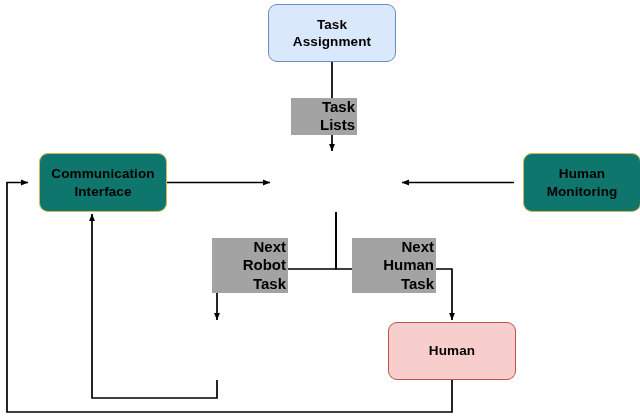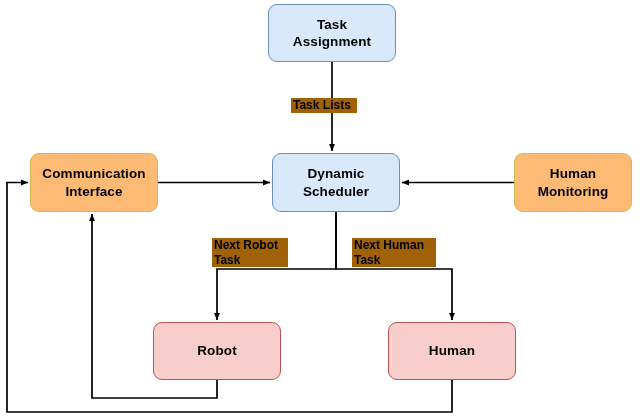--- a/index.html
+++ b/index.html
@@ -41,36 +41,37 @@
     line-height: 1.28;
     color: #000000;
     letter-spacing: 0.1px;
     white-space: pre-line;
   }
   .node-blue {
     background: #dae8fc;
     border-color: #6c8ebf;
   }
   .node-yellow {
-    background: #fdba74;
+    background: #0f766e;
     border-color: #d6b656;
+    margin-left: 9px;
   }
   .node-red {
     background: #f8cecc;
     border-color: #b85450;
   }
   .edge-label {
     position: absolute;
-    font-size: 12px;
+    font-size: 15px;
     font-weight: bold;
     color: #000000;
-    text-align: left;
+    text-align: right;
     line-height: 1.22;
     white-space: pre-line;
-    background: #a16207;
+    background: #a3a3a3;
     padding: 0 2px;
   }
 </style>
 </head>
 <body>
 
 <div id="diagram-canvas">
 
   <svg id="edge-layer" viewBox="0 0 640 420">
     <defs>
@@ -86,30 +87,27 @@
       <path d="M 336 212 L 336 269 L 217 269 L 217 320"></path>
       <path d="M 336 212 L 336 269 L 452 269 L 452 320"></path>
       <path d="M 217 380 L 217 398 L 92 398 L 92 214"></path>
       <path d="M 452 380 L 452 412 L 7 412 L 7 182.5 L 28 182.5"></path>
     </g>
   </svg>
 
   <div class="node node-blue" style="left:268px; top:4px; width:128px; height:58px;">Task
 Assignment</div>
 
-  <div class="node node-blue" style="left:272px; top:153px; width:128px; height:59px;">Dynamic
-Scheduler</div>
 
   <div class="node node-yellow" style="left:30px; top:153px; width:128px; height:59px;">Communication
 Interface</div>
 
   <div class="node node-yellow" style="left:514px; top:153px; width:118px; height:59px;">Human
 Monitoring</div>
 
-  <div class="node node-red" style="left:153px; top:322px; width:128px; height:58px;">Robot</div>
 
   <div class="node node-red" style="left:388px; top:322px; width:128px; height:58px;">Human</div>
 
   <div class="edge-label" style="left:291px; top:98px; width:62px;">Task Lists</div>
 
   <div class="edge-label" style="left:212px; top:238px; width:72px;">Next Robot
 Task</div>
 
   <div class="edge-label" style="left:352px; top:238px; width:80px;">Next Human
 Task</div>

